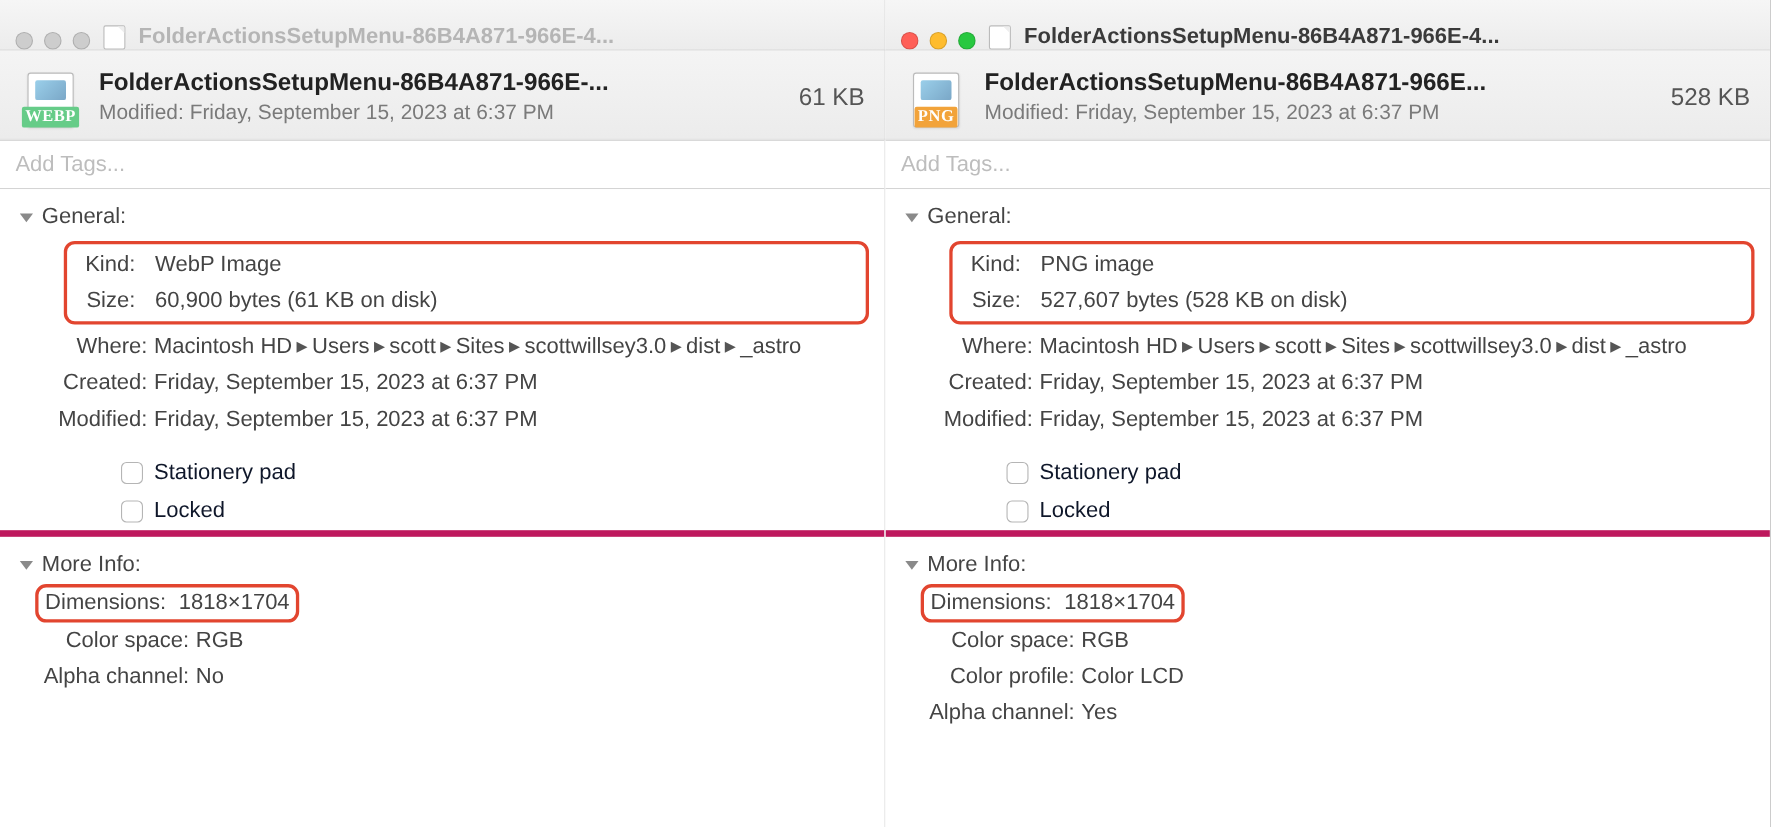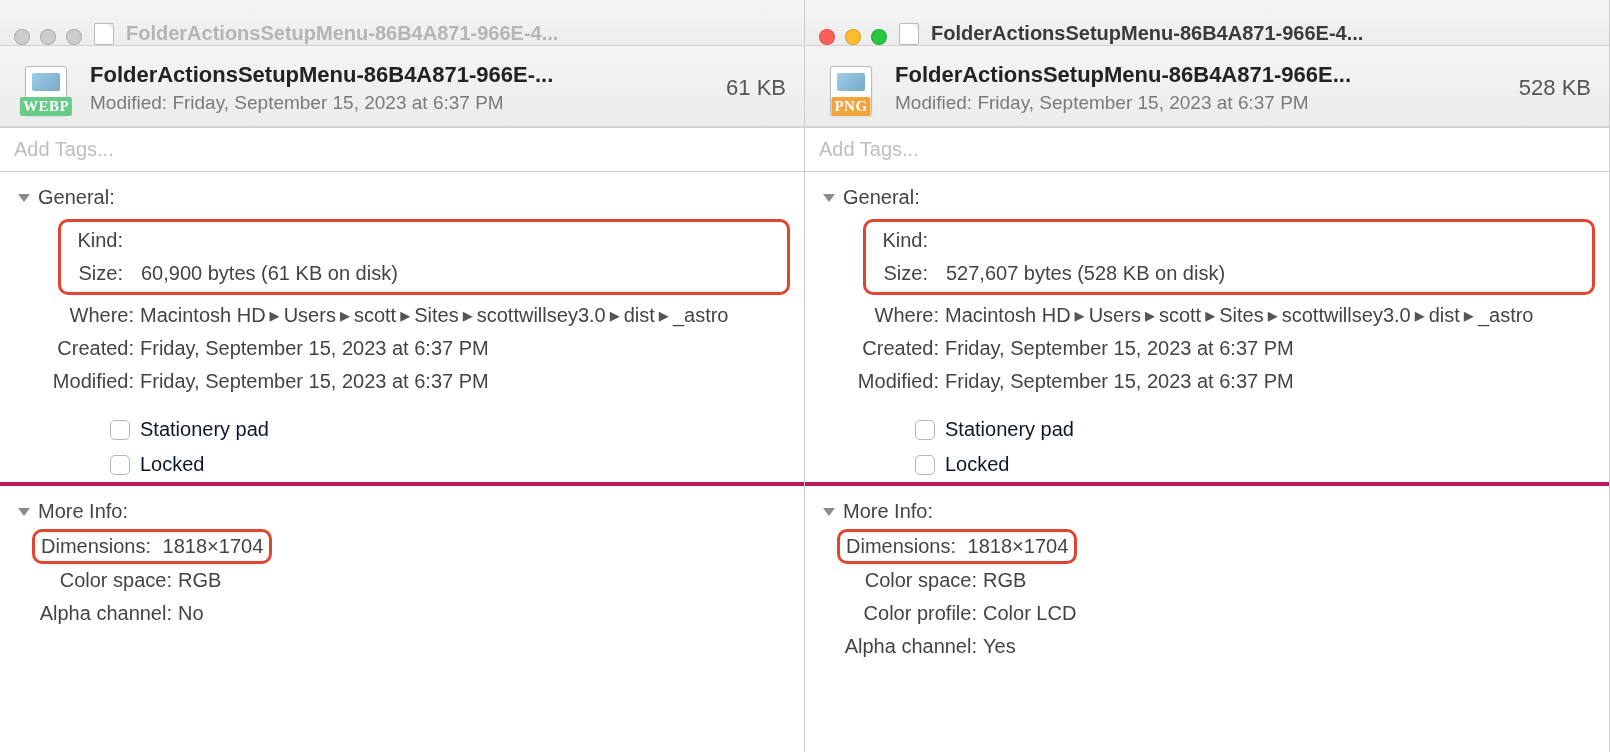--- a/index.html
+++ b/index.html
@@ -139,21 +139,21 @@
     overflow-y:auto;
     background:#fff;
   }
   .section-header {
     display:flex;
     align-items:center;
     gap:8px;
     padding: 14px 18px 6px 18px;
     font-size:20px;
     color:#444;
-    border-top:4px solid #be185d;
+    border-top:6px solid #be185d;
   }
   .section-header:first-child { border-top:none; }
   .disclosure {
     width:0; height:0;
     border-left:6px solid transparent;
     border-right:6px solid transparent;
     border-top:8px solid #8a8a8a;
   }
   .disclosure.collapsed {
     border-top:6px solid transparent;
@@ -246,20 +246,21 @@
   <div class="content">
 
     <div class="section-header">
       <span class="disclosure"></span>
       <span>General:</span>
     </div>
 
     <div class="highlight-box">
       <div class="kv">
         <div class="k">Kind:</div>
+        <div class="v">WebP Image</div>
       </div>
       <div class="kv">
         <div class="k">Size:</div>
         <div class="v">60,900 bytes (61 KB on disk)</div>
       </div>
     </div>
 
     <div class="kv">
       <div class="k">Where:</div>
       <div class="v where-path"><span>Macintosh HD</span><span class="sep">▸</span><span>Users</span><span class="sep">▸</span><span>scott</span><span class="sep">▸</span><span>Sites</span><span class="sep">▸</span><span>scottwillsey3.0</span><span class="sep">▸</span><span>dist</span><span class="sep">▸</span><span>_astro</span></div>
@@ -342,20 +343,21 @@
   <div class="content">
 
     <div class="section-header">
       <span class="disclosure"></span>
       <span>General:</span>
     </div>
 
     <div class="highlight-box">
       <div class="kv">
         <div class="k">Kind:</div>
+        <div class="v">PNG image</div>
       </div>
       <div class="kv">
         <div class="k">Size:</div>
         <div class="v">527,607 bytes (528 KB on disk)</div>
       </div>
     </div>
 
     <div class="kv">
       <div class="k">Where:</div>
       <div class="v where-path"><span>Macintosh HD</span><span class="sep">▸</span><span>Users</span><span class="sep">▸</span><span>scott</span><span class="sep">▸</span><span>Sites</span><span class="sep">▸</span><span>scottwillsey3.0</span><span class="sep">▸</span><span>dist</span><span class="sep">▸</span><span>_astro</span></div>

